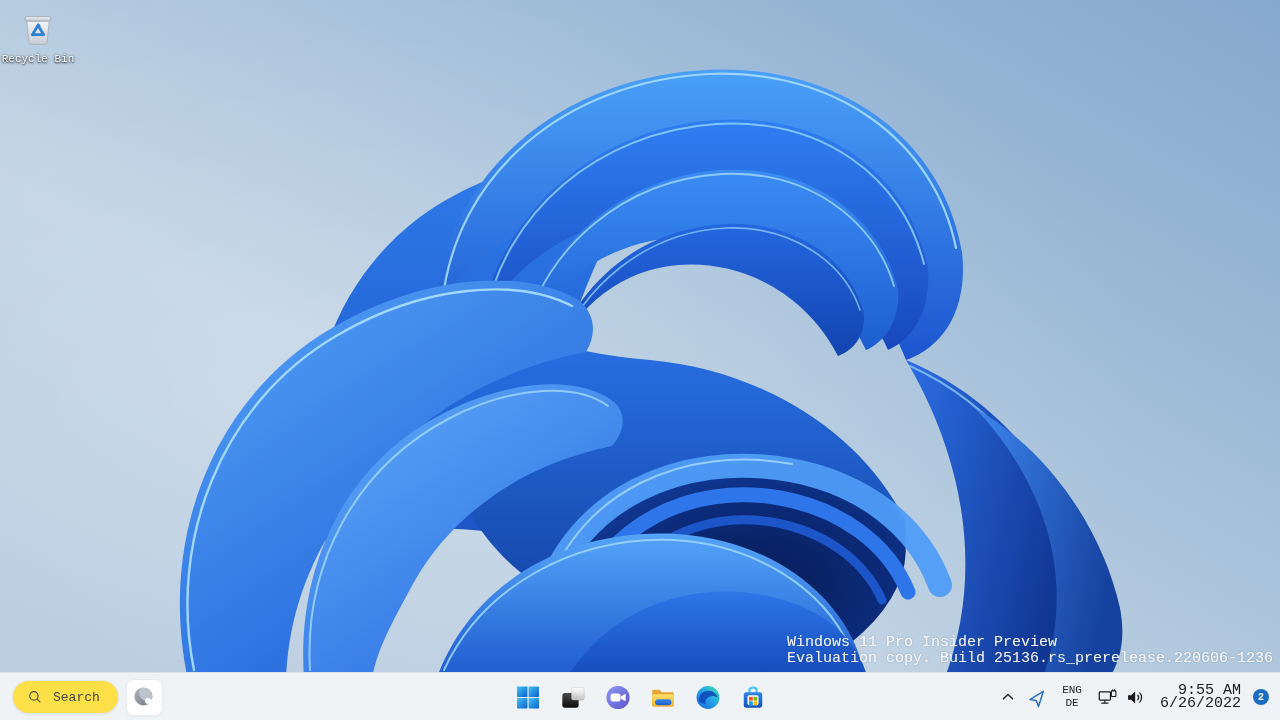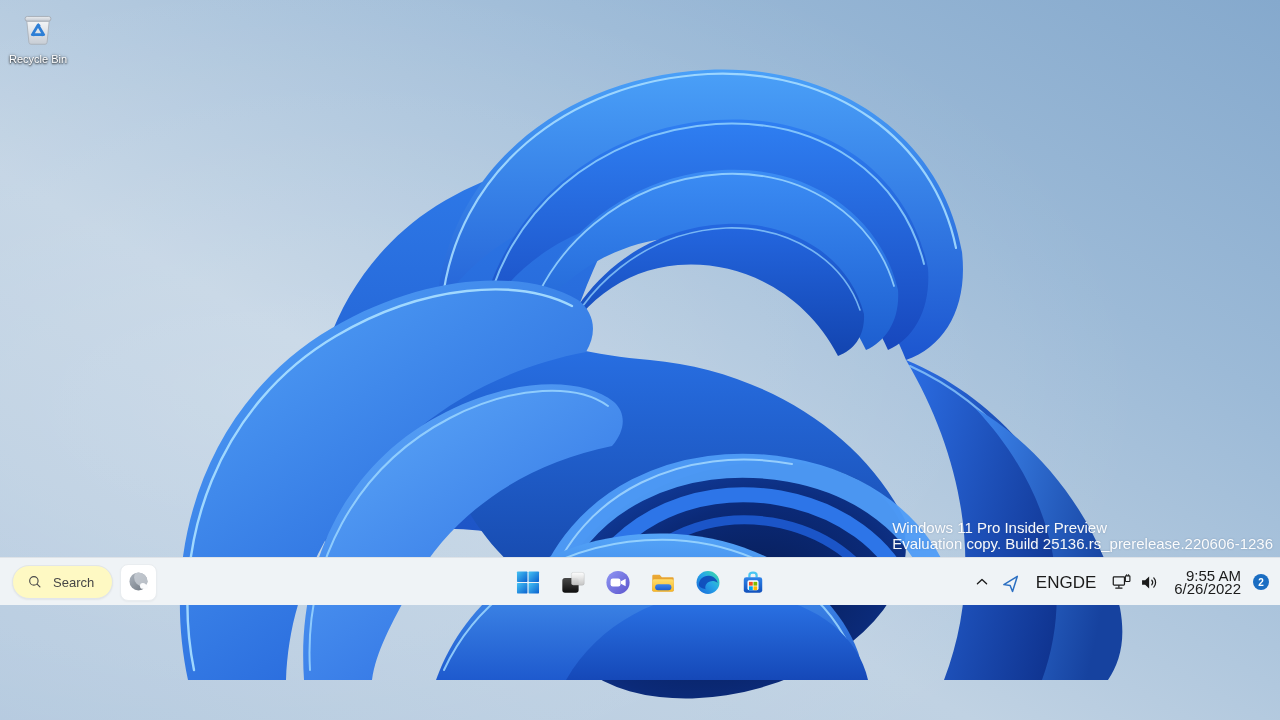--- a/index.html
+++ b/index.html
@@ -1,18 +1,18 @@
 <!DOCTYPE html>
 <html><head>
 <meta charset="utf-8">
 <style>
   * { margin:0; padding:0; box-sizing:border-box; }
   html,body { width:1280px; height:720px; overflow:hidden;
     font-family:"Liberation Sans", sans-serif; }
-  .stage { position:relative; width:1280px; height:605px; background:#a9c3dc; }
+  .stage { position:relative; width:1280px; height:720px; background:#a9c3dc;font-family:Liberation Mono, monospace; }
 
   
   .wallpaper { position:absolute; inset:0; }
   .wallpaper svg { display:block; width:1280px; height:720px; }
 
   
   .desk-icon { position:absolute; width:76px; display:flex; flex-direction:column;
     align-items:center; gap:3px; cursor:default; }
   .desk-icon .glyph { width:44px; height:44px; display:grid; place-items:center; }
   .desk-icon .label { font-size:11px; line-height:13px; color:#fff; text-align:center;
@@ -23,39 +23,39 @@
   
   .watermark { position:absolute; right:7px; bottom:54px; 
     color:rgba(255,255,255,.96); font-size:15px; line-height:15.5px;
     text-shadow:0 0 2px rgba(70,95,130,.4); }
 
   
   .taskbar { position:absolute; left:0; bottom:0; width:1280px; height:48px;
     background:#eff3f6; border-top:1px solid #dee3e8; }
   .tb-left { position:absolute; left:12px; top:0; height:48px; display:flex;
     align-items:center; gap:7px; }
-  .search-pill { height:34px; background:#fef9c3; border:1px solid #e2e6ea;
+  .search-pill { height:34px; background:#fde047; border:1px solid #e2e6ea;
     border-radius:17px; display:flex; align-items:center; gap:9px;
     padding:0 18px 0 13px; box-shadow:0 1px 2px rgba(0,0,0,.06); cursor:pointer; }
   .search-pill .s-label { font-size:13px; color:#474747; }
   .sh-btn { width:37px; height:37px; background:#fff; border:1px solid #e9edf0;
     border-radius:8px; display:grid; place-items:center; cursor:pointer;
     box-shadow:0 1px 2px rgba(0,0,0,.04); }
 
   .tb-center { position:absolute; left:50%; top:0; transform:translateX(-50%);
     height:48px; display:flex; align-items:center; gap:5px; }
   .tb-btn { width:40px; height:40px; border-radius:6px; display:grid;
     place-items:center; cursor:pointer; }
 
   .tb-right { position:absolute; right:4px; top:0; height:48px; display:flex;
     align-items:center; }
   .tray-btn { height:40px; display:flex; align-items:center; justify-content:center;
     border-radius:6px; padding:0 5px; cursor:pointer; color:#1b1b1b; }
-  .lang { display:flex; flex-direction:row; align-items:center; line-height:13px;
-    font-size:17px; color:#1b1b1b; padding:0 8px; }
+  .lang { display:flex; flex-direction:column; align-items:center; line-height:13px;
+    font-size:11px; color:#1b1b1b; padding:0 8px; }
   .sysicons { display:flex; align-items:center; gap:7px; padding:0 7px; }
   .clock { display:flex; flex-direction:column; align-items:flex-end;
     line-height:13.5px; font-size:15px; color:#1b1b1b; padding:0 7px; }
   .badge { width:16px; height:16px; border-radius:50%; background:#1a6dc2;
     color:#fff; font-size:10px; font-weight:bold; display:grid; place-items:center;
     margin:0 7px 0 5px; cursor:pointer; }
 </style>
 </head>
 <body>
 

